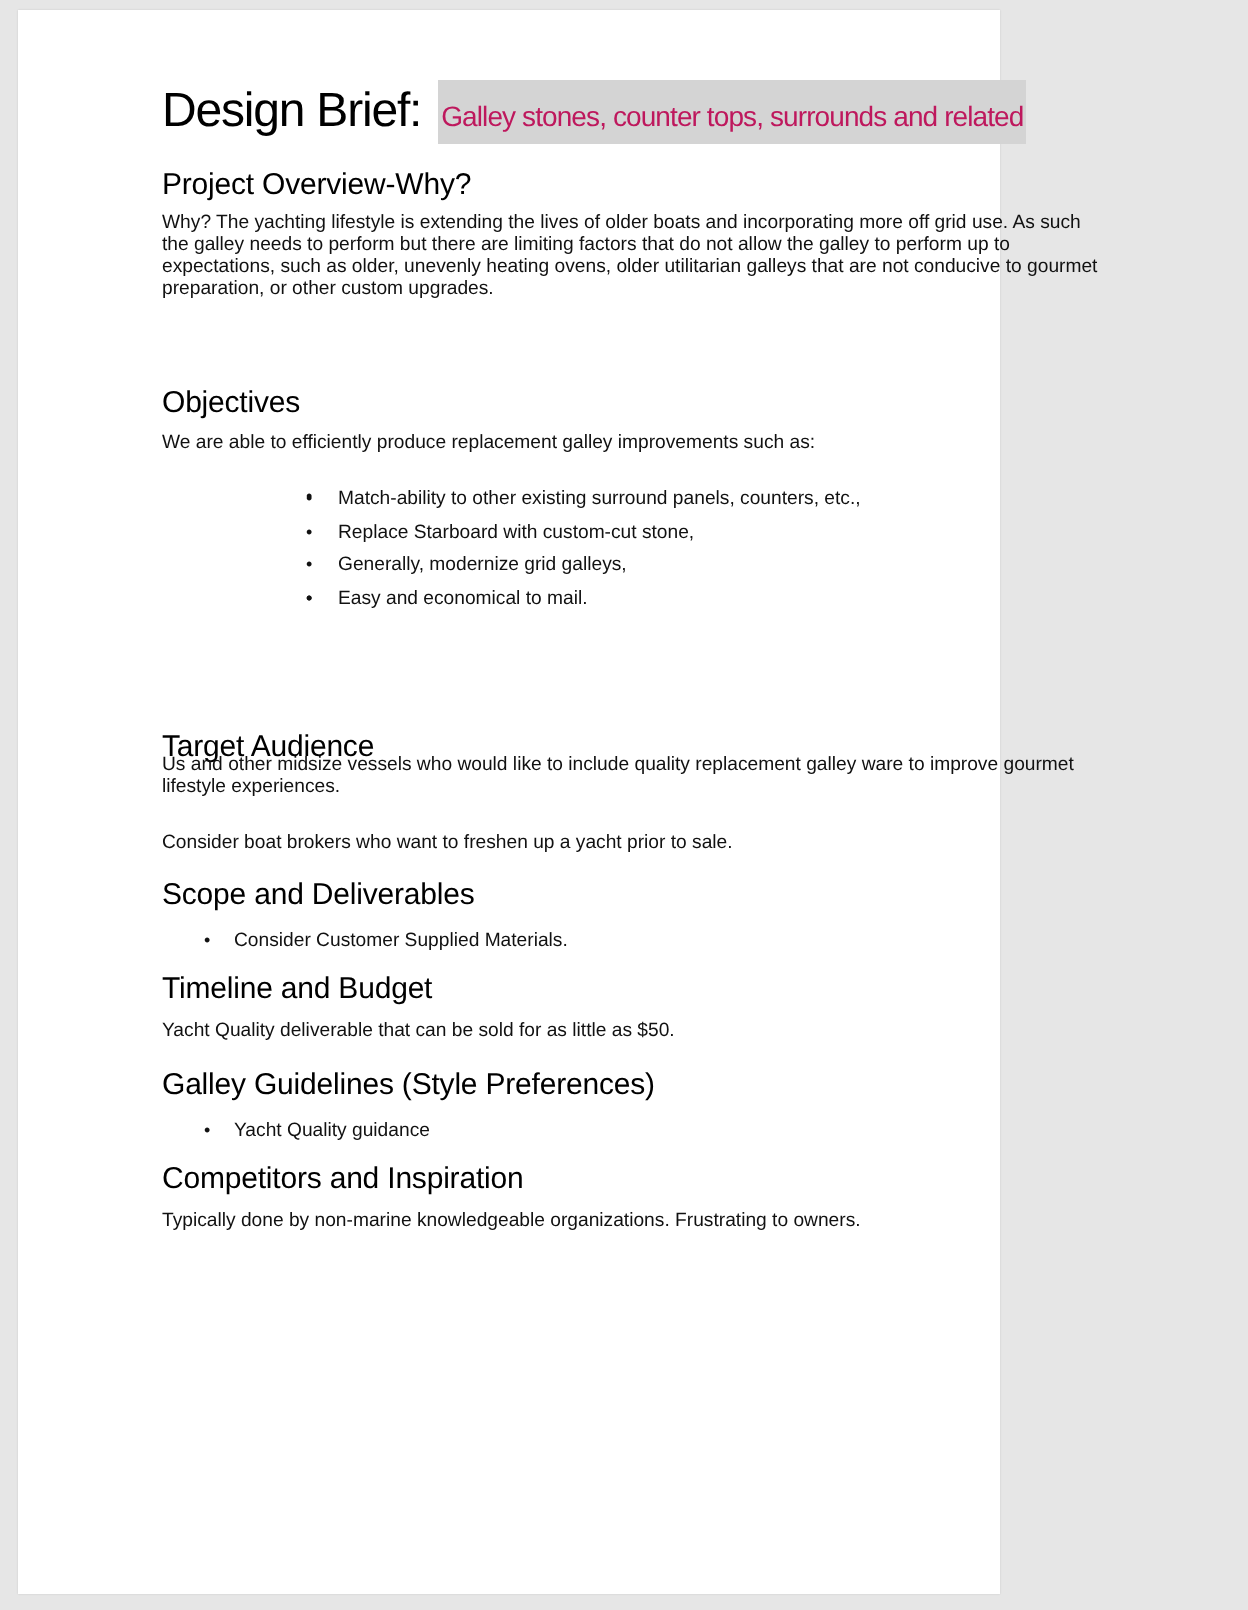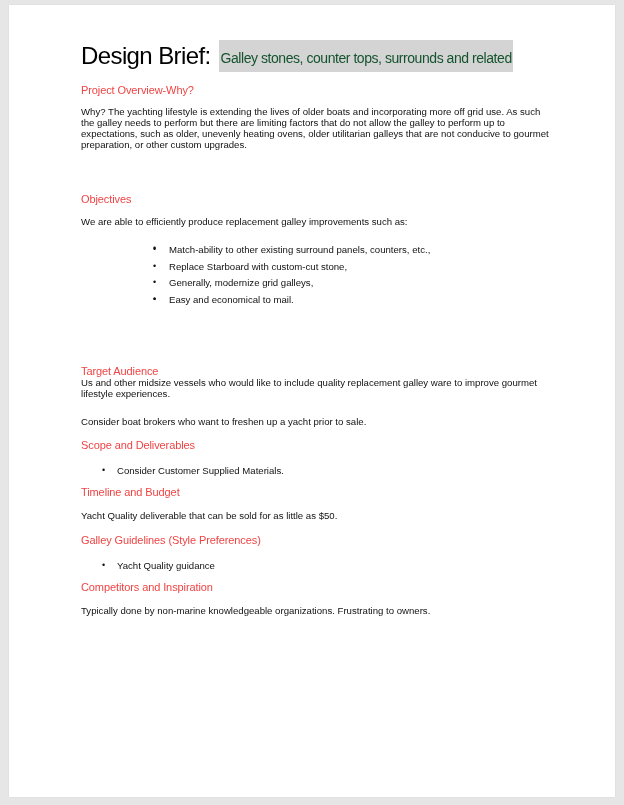--- a/index.html
+++ b/index.html
@@ -11,21 +11,21 @@
       height: 805px;
       background: #e6e6e6;
       position: relative;
       overflow: hidden;
       font-family: "Liberation Sans", sans-serif;
     }
     .page {
       position: absolute;
       left: 9px;
       top: 5px;
-      width: 606px;
+      width: 491px;
       height: 792px;
       background: #ffffff;
       box-shadow: 0 0 1px rgba(0,0,0,0.12);
     }
     .content {
       position: absolute;
       left: 72px;
       top: 0;
       width: 470px;
     }
@@ -40,32 +40,32 @@
     .title-main {
       font-size: 24px;
       color: #000000;
       letter-spacing: -0.6px;
       line-height: 40px;
     }
     .title-sub {
       margin-left: 8px;
       background: #d4d4d4;
       font-size: 14px;
-      color: #14532d;
+      color: #be185d;
       letter-spacing: -0.45px;
       padding: 0 1px 0 2px;
       height: 32px;
       line-height: 36px;
       display: inline-block;
     }
     .h {
       position: absolute;
       left: 0;
-      font-size: 11px;
-      color: #ef4444;
+      font-size: 15px;
+      color: #000000;
       letter-spacing: -0.1px;
       white-space: nowrap;
     }
     .p {
       position: absolute;
       left: 0;
       width: 468px;
       font-size: 9.6px;
       color: #111111;
       line-height: 11px;

